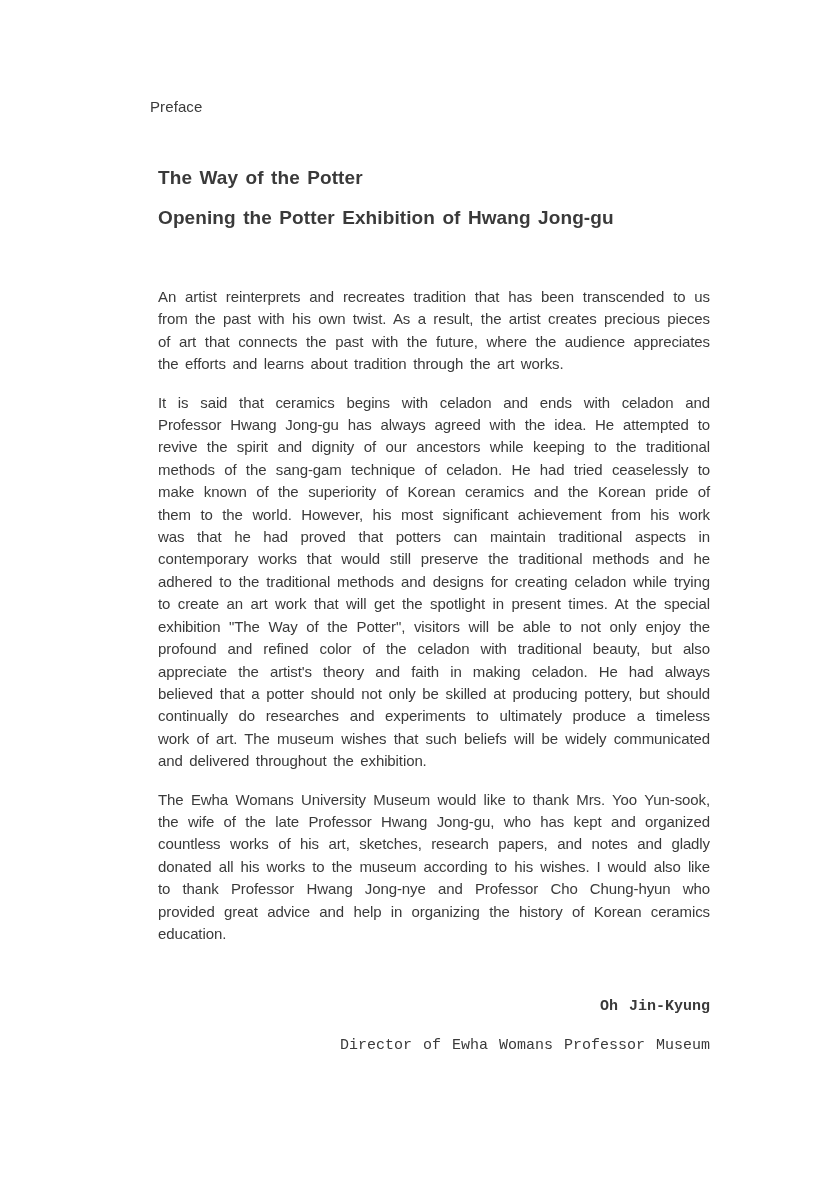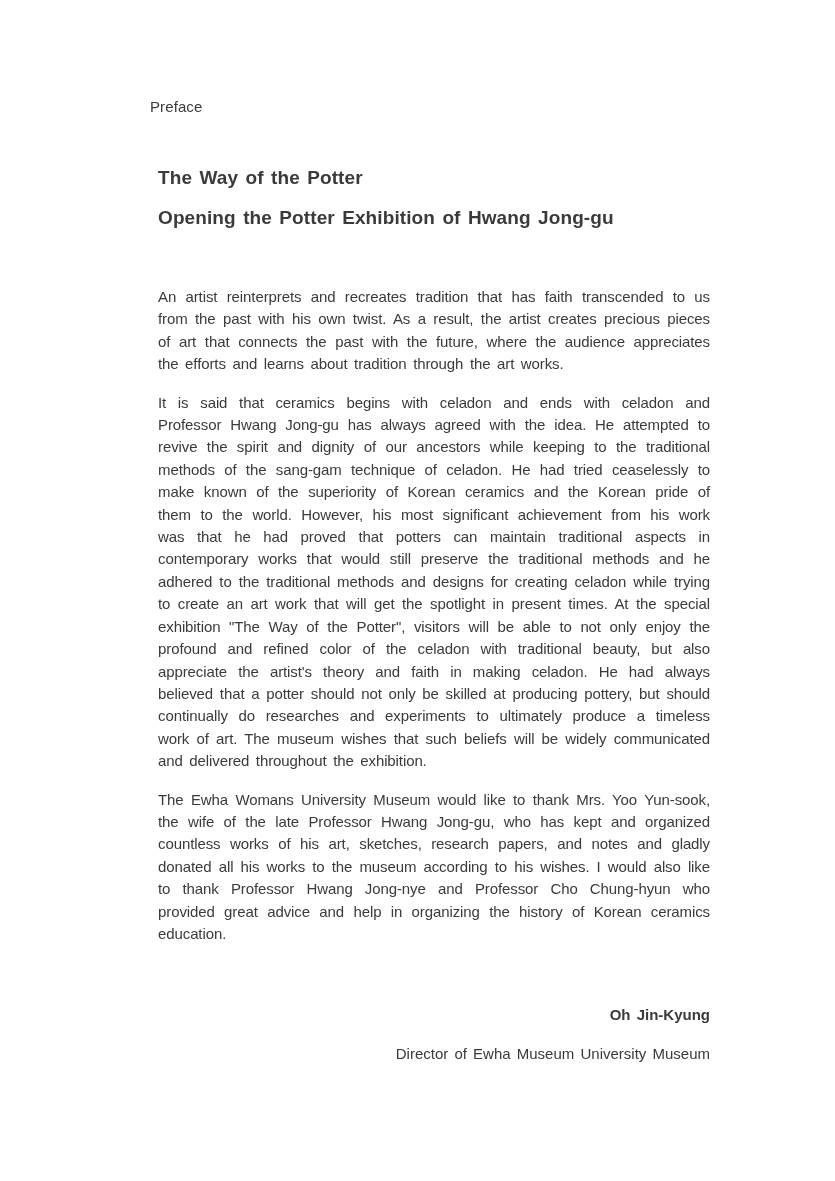--- a/index.html
+++ b/index.html
@@ -41,47 +41,48 @@
   }
   .body-text p {
     font-size: 15px;
     line-height: 22.4px;
     text-align: justify;
     text-justify: inter-word;
     word-spacing: 2.5px;
     letter-spacing: -0.1px;
   }
   .signature {
-    margin-top: 27px;
+    margin-top: 19px;
     text-align: right;
     font-size: 15px;
     line-height: 22.4px;
     word-spacing: 2px;
+    font-family: Liberation Mono, monospace;
   }
   .signature .sig-name { font-weight: 700; }
   .signature .sig-role { font-weight: 400; }
 </style>
 </head>
 <body>
 
 <div class="page">
   <div class="content">
 
     <div class="doc-label">Preface</div>
 
     <div class="doc-title">
       <div>The Way of the Potter</div>
       <div>Opening the Potter Exhibition of Hwang Jong-gu</div>
     </div>
 
     <div class="body-text">
-      <p>An artist reinterprets and recreates tradition that has faith transcended to us from the past with his own twist. As a result, the artist creates precious pieces of art that connects the past with the future, where the audience appreciates the efforts and learns about tradition through the art works.</p>
+      <p>An artist reinterprets and recreates tradition that has been transcended to us from the past with his own twist. As a result, the artist creates precious pieces of art that connects the past with the future, where the audience appreciates the efforts and learns about tradition through the art works.</p>
       <p>It is said that ceramics begins with celadon and ends with celadon and Professor Hwang Jong-gu has always agreed with the idea. He attempted to revive the spirit and dignity of our ancestors while keeping to the traditional methods of the sang-gam technique of celadon. He had tried ceaselessly to make known of the superiority of Korean ceramics and the Korean pride of them to the world. However, his most significant achievement from his work was that he had proved that potters can maintain traditional aspects in contemporary works that would still preserve the traditional methods and he adhered to the traditional methods and designs for creating celadon while trying to create an art work that will get the spotlight in present times. At the special exhibition "The Way of the Potter", visitors will be able to not only enjoy the profound and refined color of the celadon with traditional beauty, but also appreciate the artist's theory and faith in making celadon. He had always believed that a potter should not only be skilled at producing pottery, but should continually do researches and experiments to ultimately produce a timeless work of art. The museum wishes that such beliefs will be widely communicated and delivered throughout the exhibition.</p>
       <p>The Ewha Womans University Museum would like to thank Mrs. Yoo Yun-sook, the wife of the late Professor Hwang Jong-gu, who has kept and organized countless works of his art, sketches, research papers, and notes and gladly donated all his works to the museum according to his wishes. I would also like to thank Professor Hwang Jong-nye and Professor Cho Chung-hyun who provided great advice and help in organizing the history of Korean ceramics education.</p>
     </div>
 
     <div class="signature">
       <div class="sig-name">Oh Jin-Kyung</div>
-      <div class="sig-role">Director of Ewha Museum University Museum</div>
+      <div class="sig-role">Director of Ewha Womans Professor Museum</div>
     </div>
 
   </div>
 </div>
 
 </body></html>

